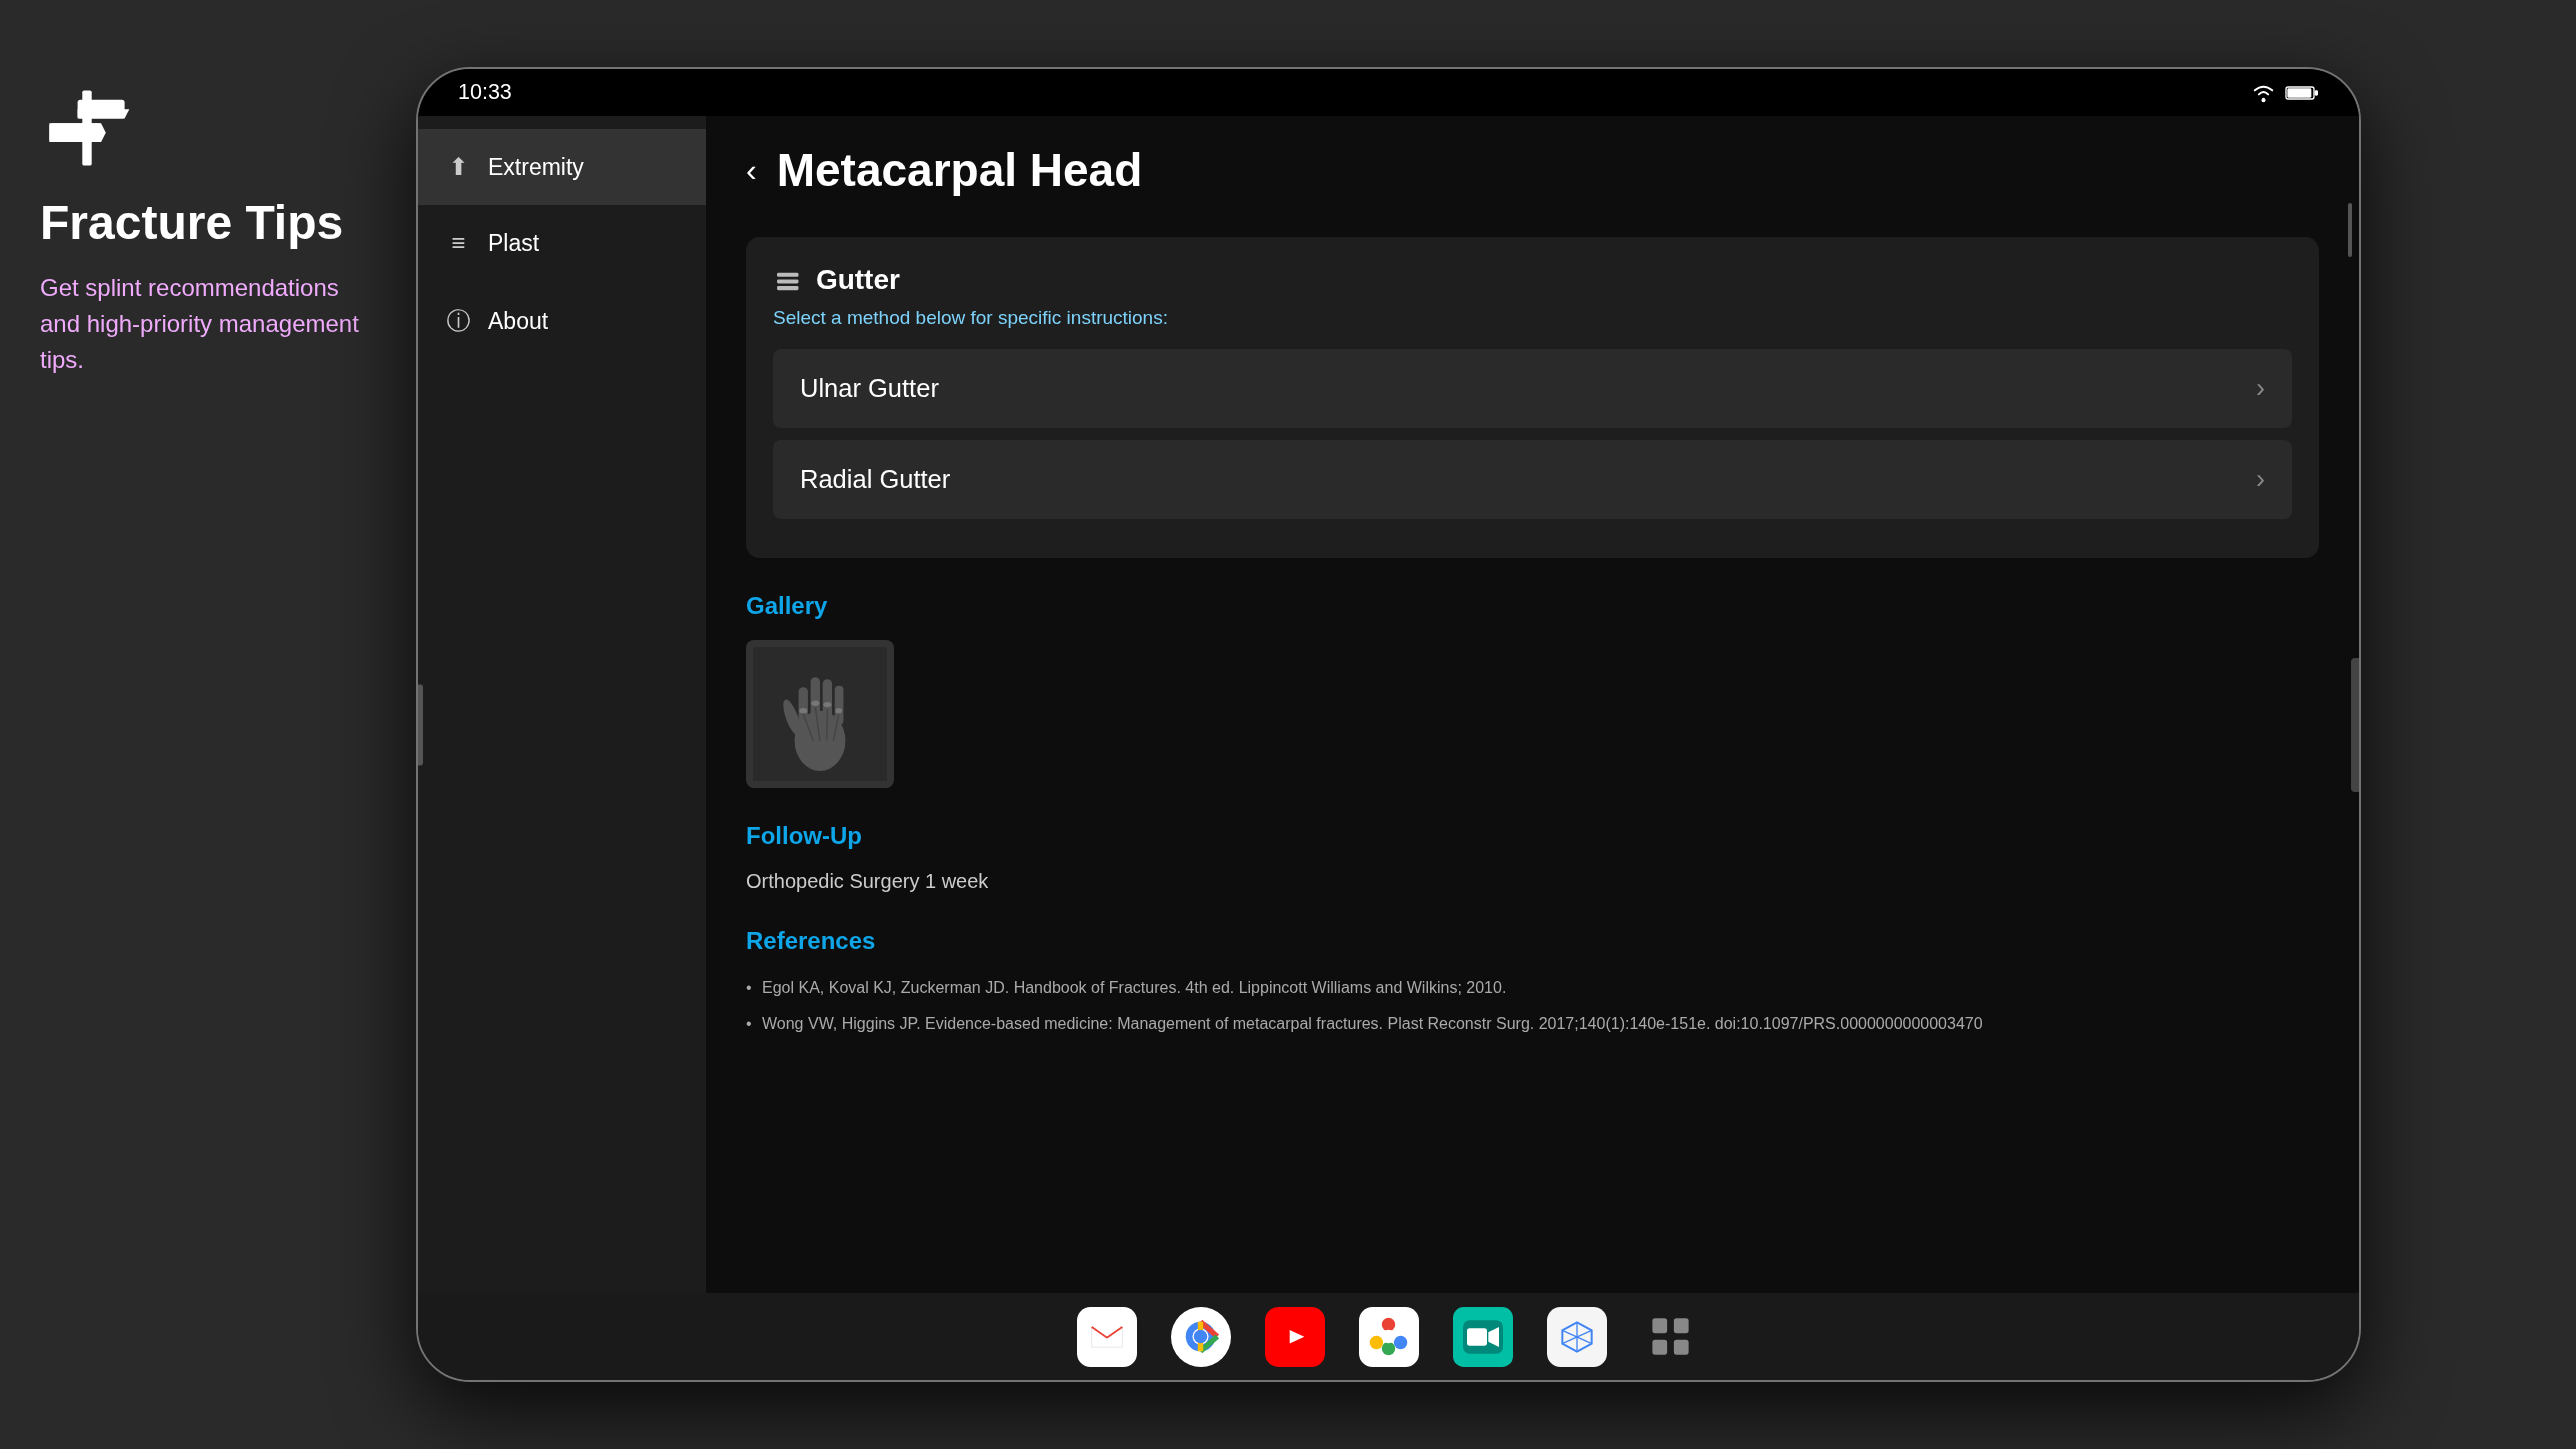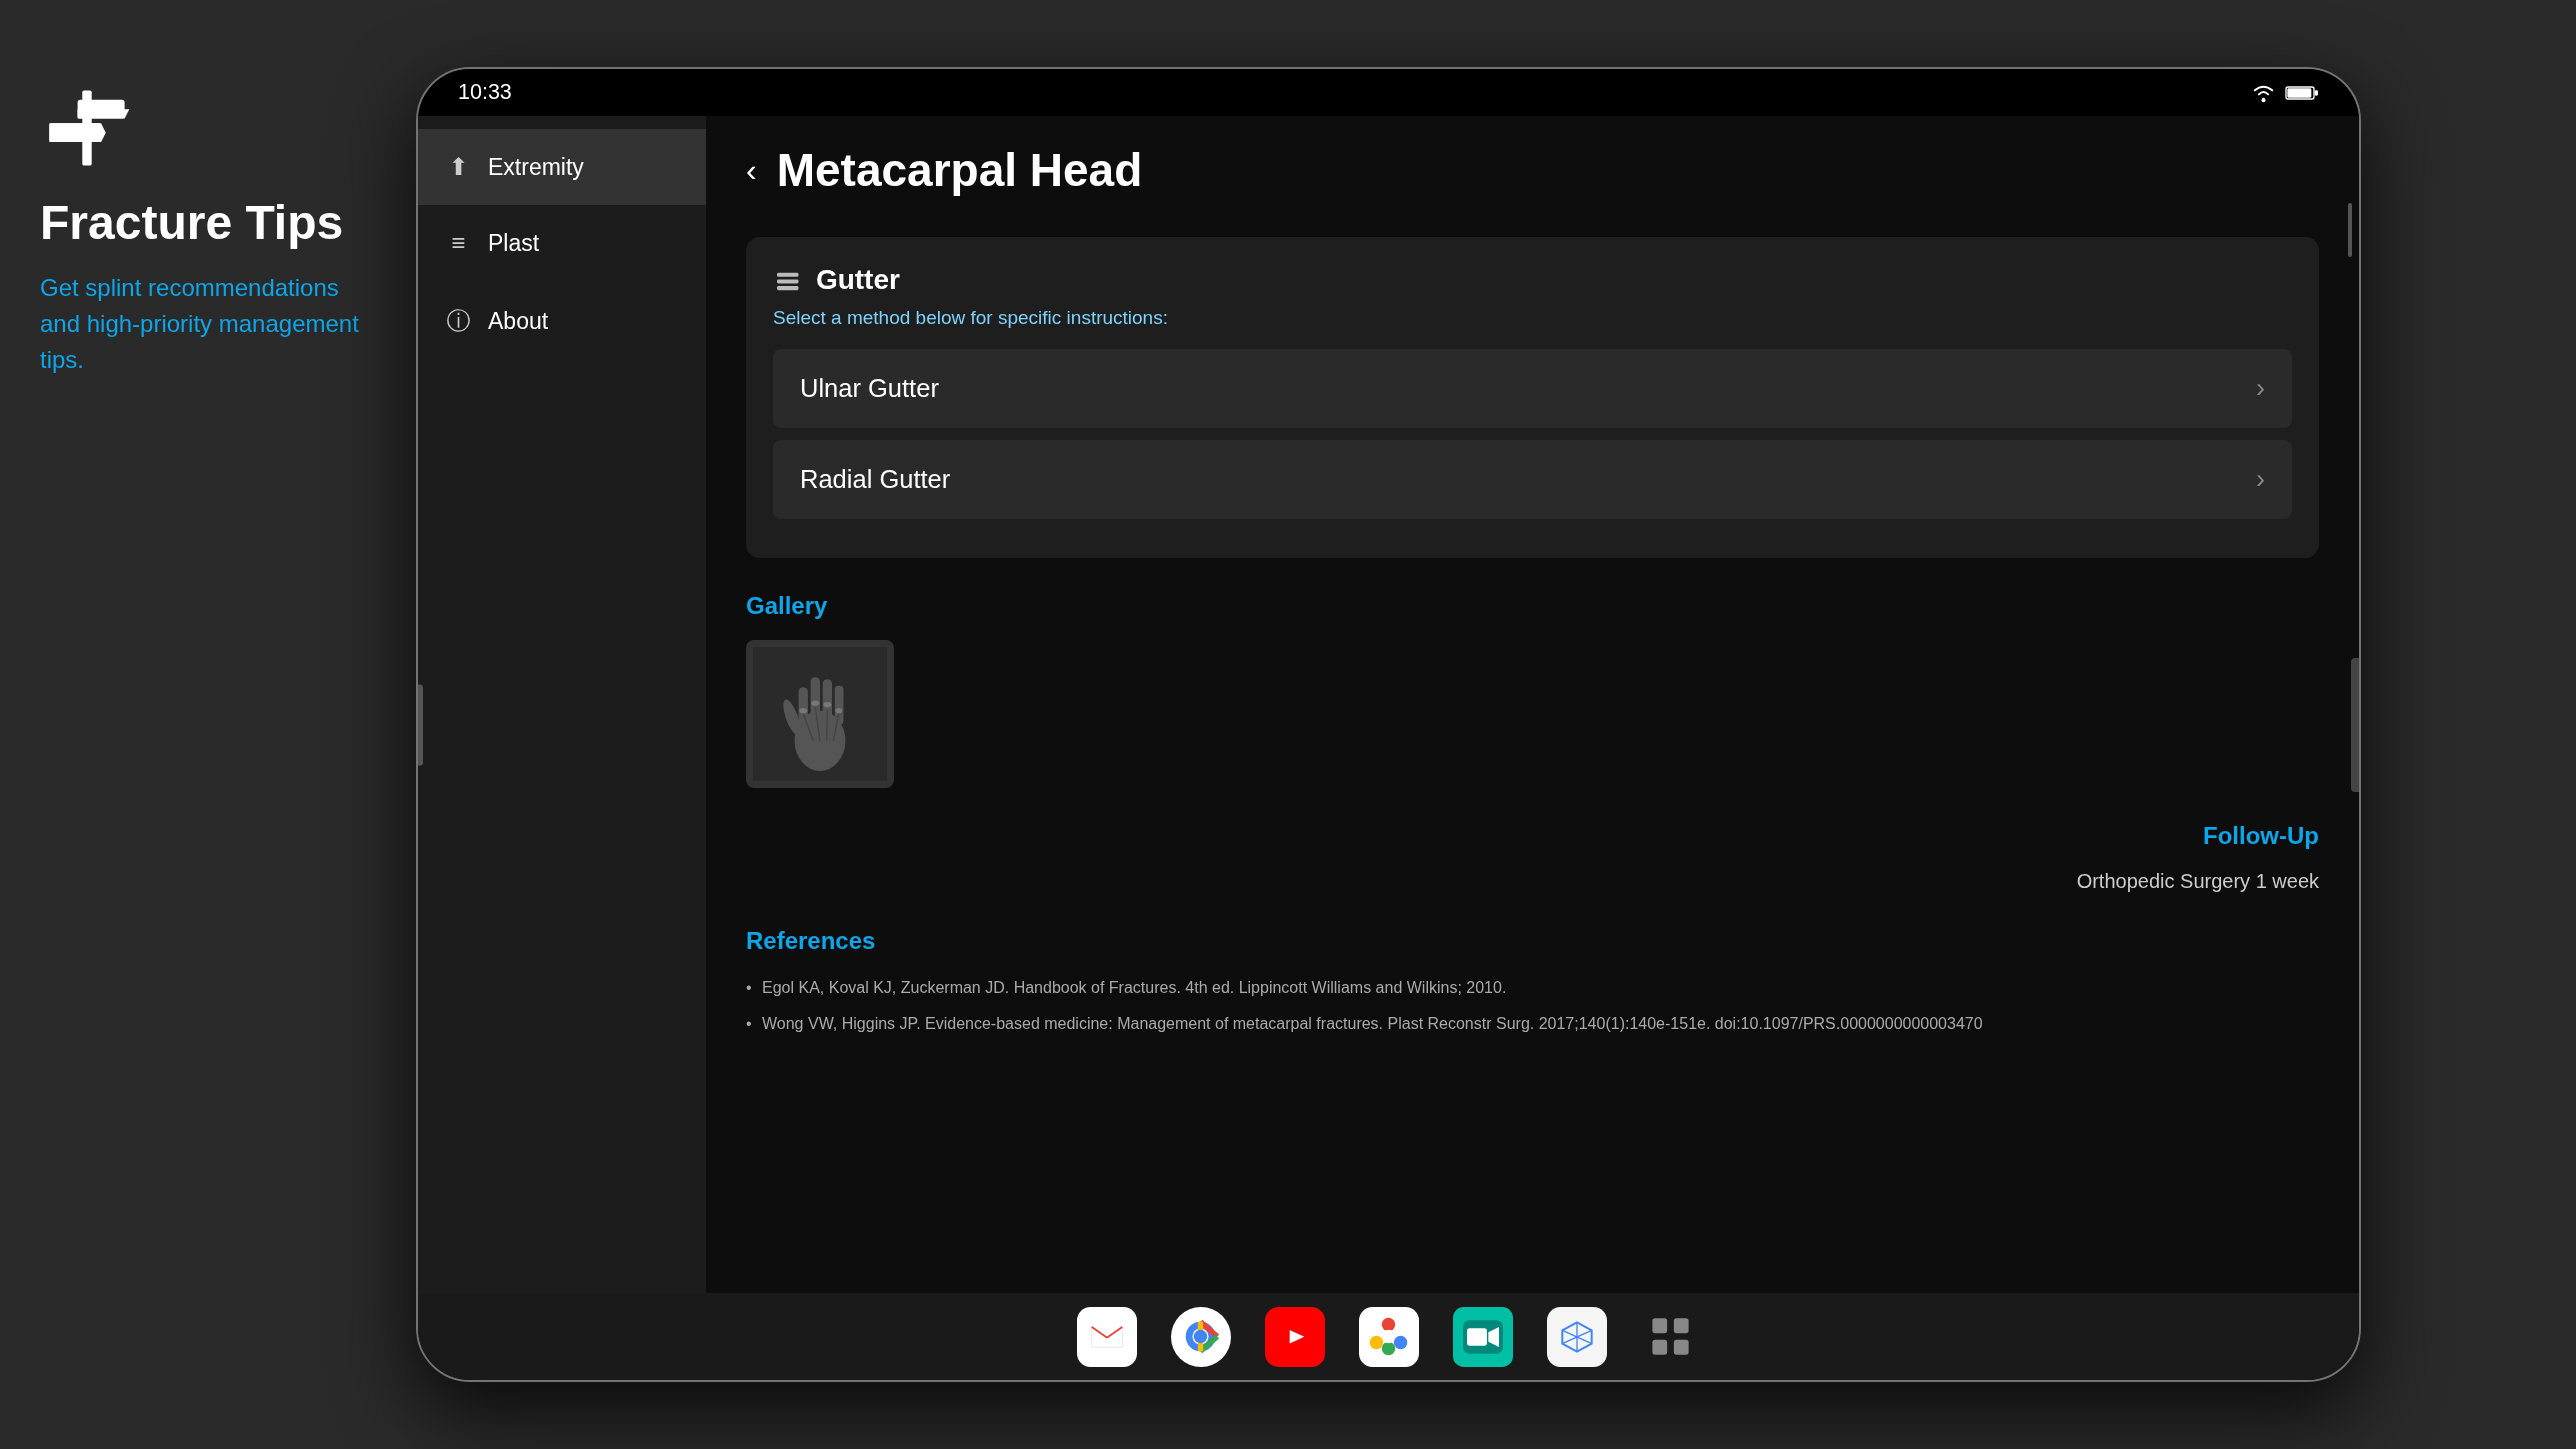--- a/index.html
+++ b/index.html
@@ -27,21 +27,21 @@
       margin-bottom: 20px;
     }
     .branding-title {
       color: #ffffff;
       font-size: 48px;
       font-weight: 800;
       line-height: 1.1;
       margin-bottom: 20px;
     }
     .branding-desc {
-      color: #0ea5e9;
+      color: #f0abfc;
       font-size: 24px;
       line-height: 1.5;
     }
 
     
     .tablet-frame {
       width: 1945px;
       height: 1315px;
       background: #1a1a1a;
       border-radius: 54px;
@@ -214,21 +214,20 @@
       justify-content: center;
     }
     .xray-svg {
       width: 134px;
       height: 134px;
     }
 
     
     .followup-section {
       margin-bottom: 34px;
-      text-align: right;
     }
     .followup-text {
       color: #ccc;
       font-size: 20px;
     }
 
     
     .references-section {
       margin-bottom: 27px;
     }

